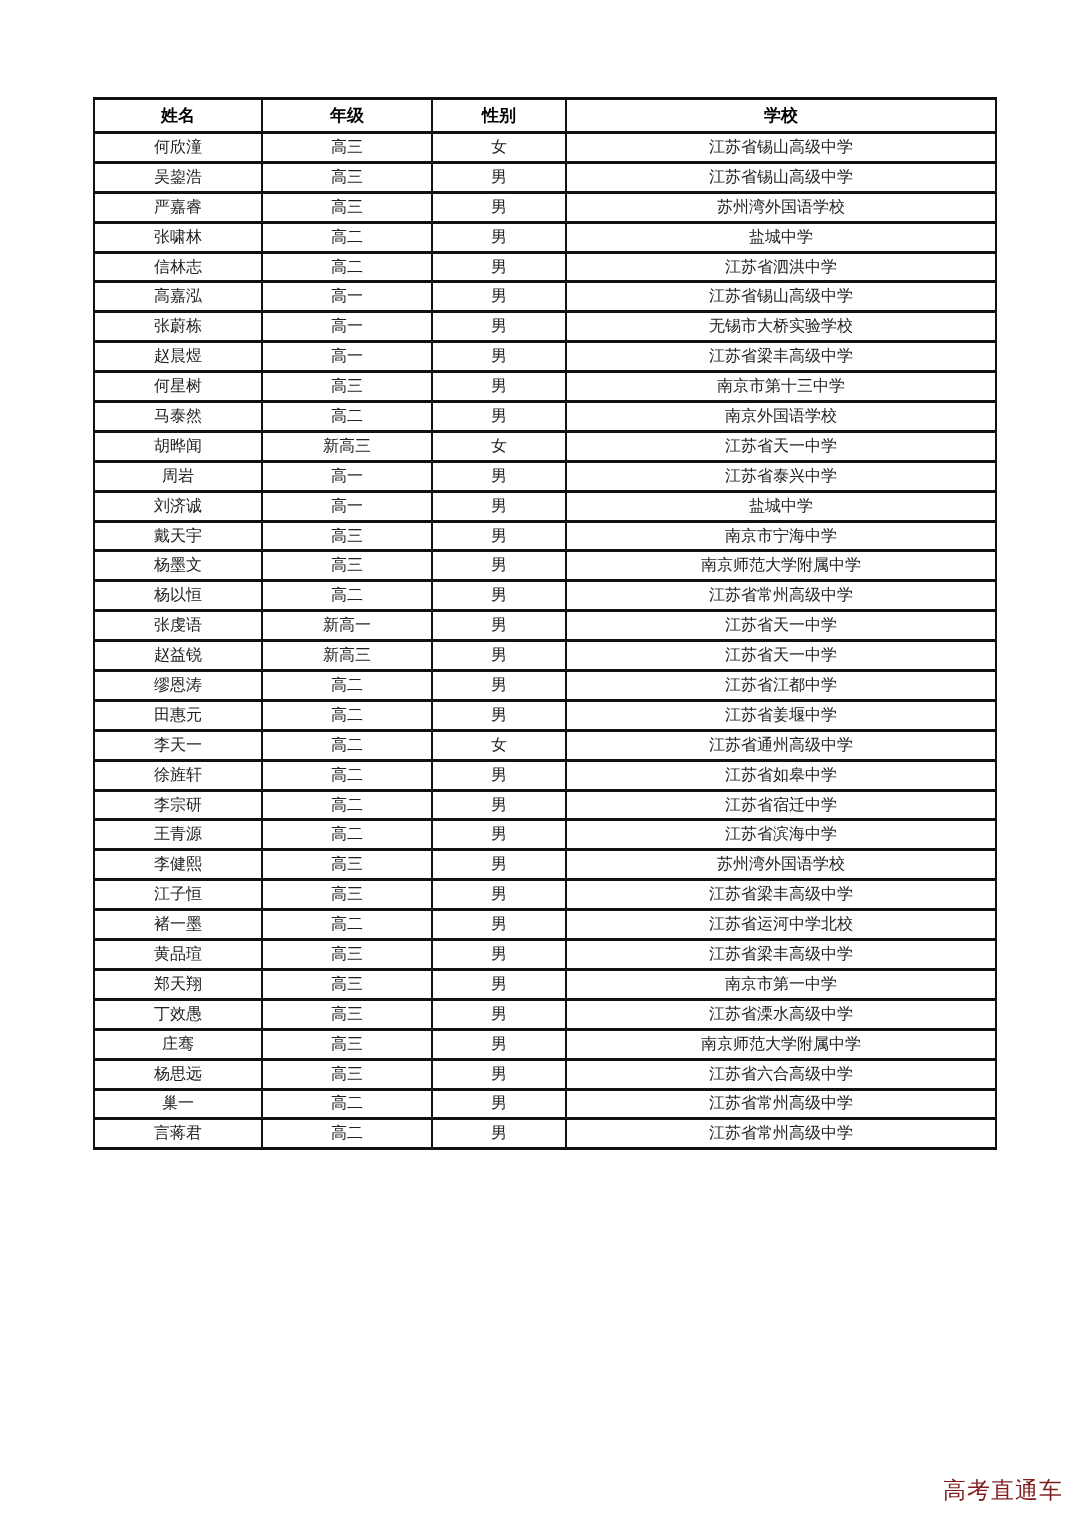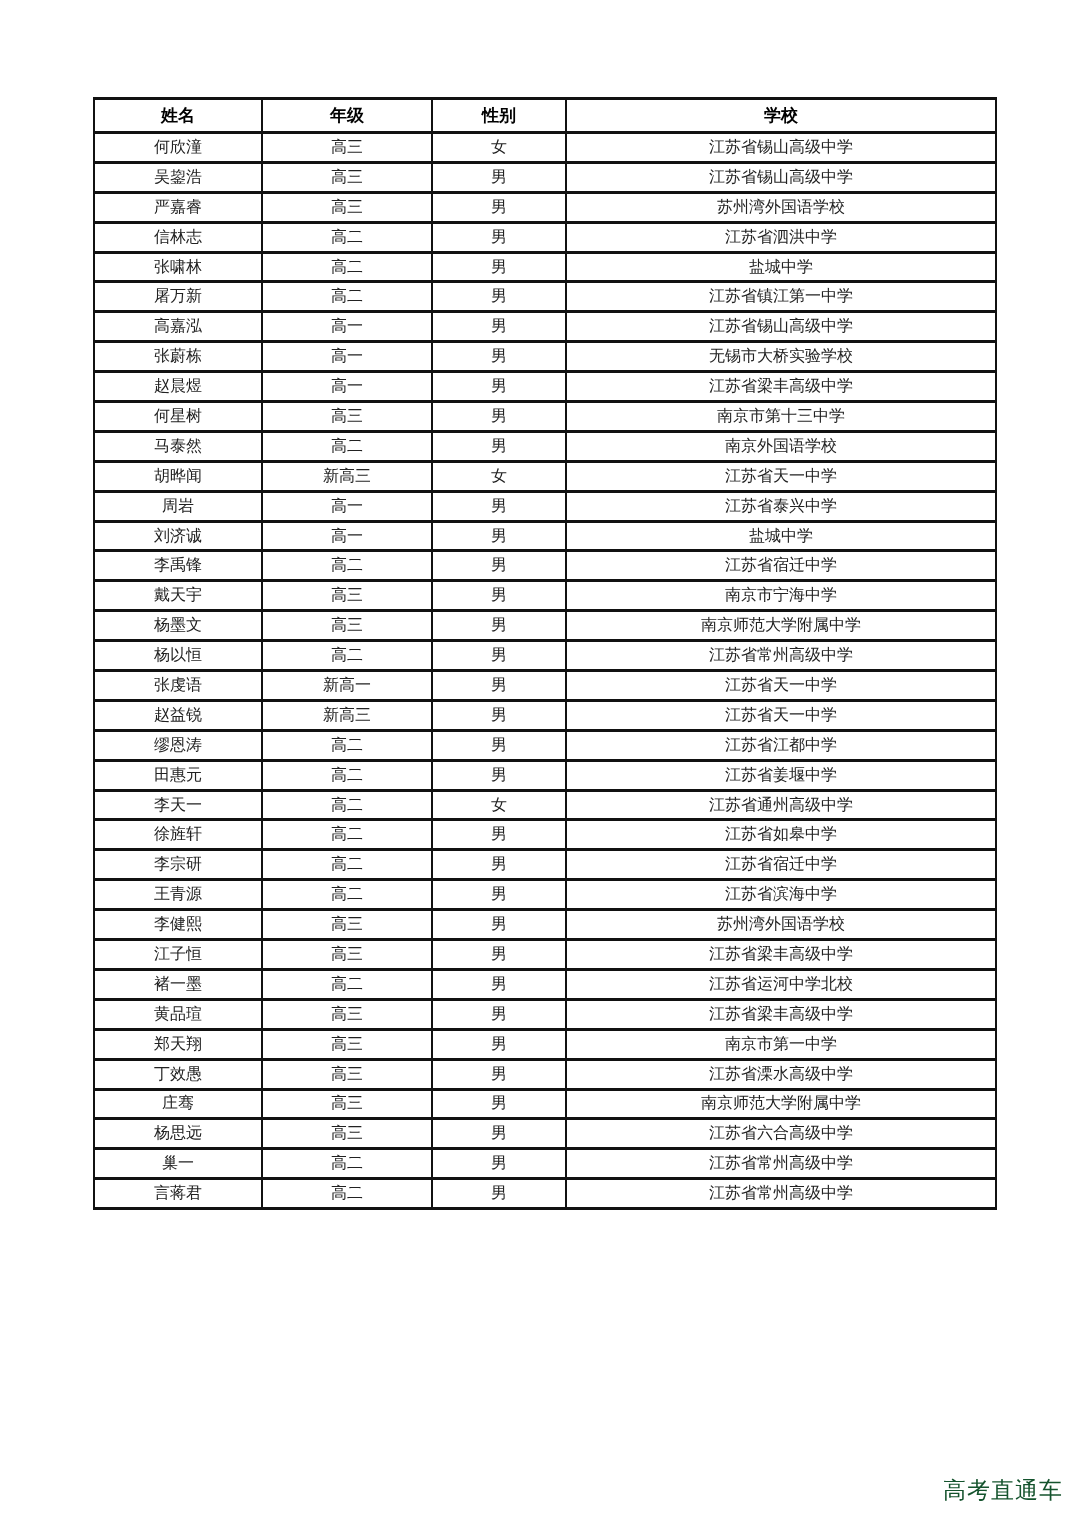--- a/index.html
+++ b/index.html
@@ -91,36 +91,30 @@
           <td>男</td>
           <td>江苏省锡山高级中学</td>
         </tr>
         <tr>
           <td>严嘉睿</td>
           <td>高三</td>
           <td>男</td>
           <td>苏州湾外国语学校</td>
         </tr>
         <tr>
+          <td>张啸林</td>
+          <td>高二</td>
+          <td>男</td>
+          <td>盐城中学</td>
+        </tr>
+        <tr>
           <td>信林志</td>
           <td>高二</td>
           <td>男</td>
           <td>江苏省泗洪中学</td>
-        </tr>
-        <tr>
-          <td>张啸林</td>
-          <td>高二</td>
-          <td>男</td>
-          <td>盐城中学</td>
-        </tr>
-        <tr>
-          <td>屠万新</td>
-          <td>高二</td>
-          <td>男</td>
-          <td>江苏省镇江第一中学</td>
         </tr>
         <tr>
           <td>高嘉泓</td>
           <td>高一</td>
           <td>男</td>
           <td>江苏省锡山高级中学</td>
         </tr>
         <tr>
           <td>张蔚栋</td>
           <td>高一</td>
@@ -157,26 +151,20 @@
           <td>男</td>
           <td>江苏省泰兴中学</td>
         </tr>
         <tr>
           <td>刘济诚</td>
           <td>高一</td>
           <td>男</td>
           <td>盐城中学</td>
         </tr>
         <tr>
-          <td>李禹锋</td>
-          <td>高二</td>
-          <td>男</td>
-          <td>江苏省宿迁中学</td>
-        </tr>
-        <tr>
           <td>戴天宇</td>
           <td>高三</td>
           <td>男</td>
           <td>南京市宁海中学</td>
         </tr>
         <tr>
           <td>杨墨文</td>
           <td>高三</td>
           <td>男</td>
           <td>南京师范大学附属中学</td>
@@ -292,13 +280,13 @@
         <tr>
           <td>言蒋君</td>
           <td>高二</td>
           <td>男</td>
           <td>江苏省常州高级中学</td>
         </tr>
       </tbody>
   </table>
 </div>
 
-<div class="watermark" style="color: #14532d;">高考直通车</div>
+<div class="watermark" style="color: #7f1d1d;">高考直通车</div>
 
 </body></html>

